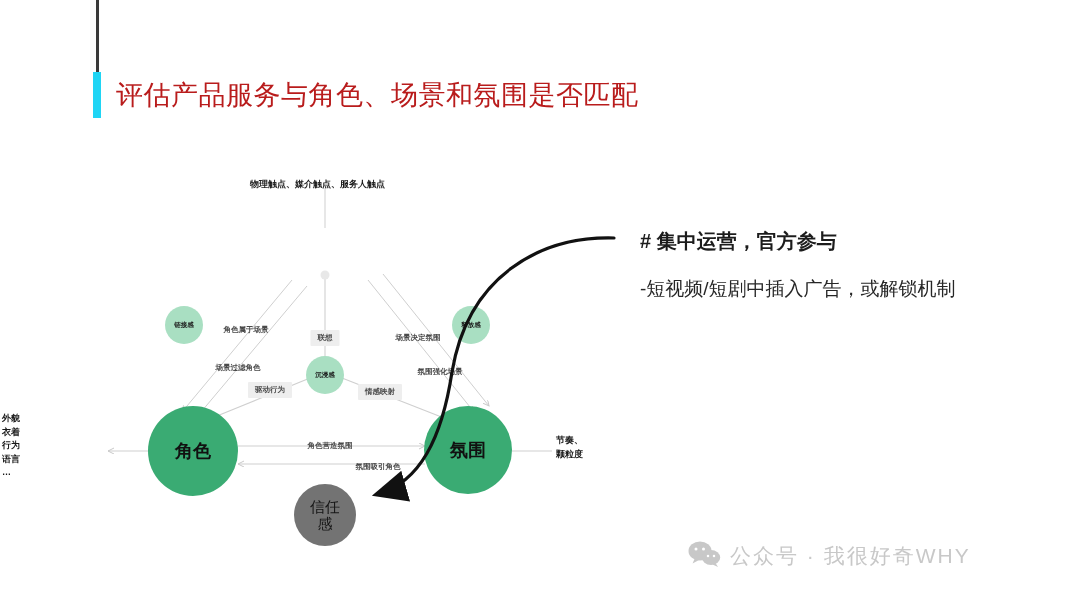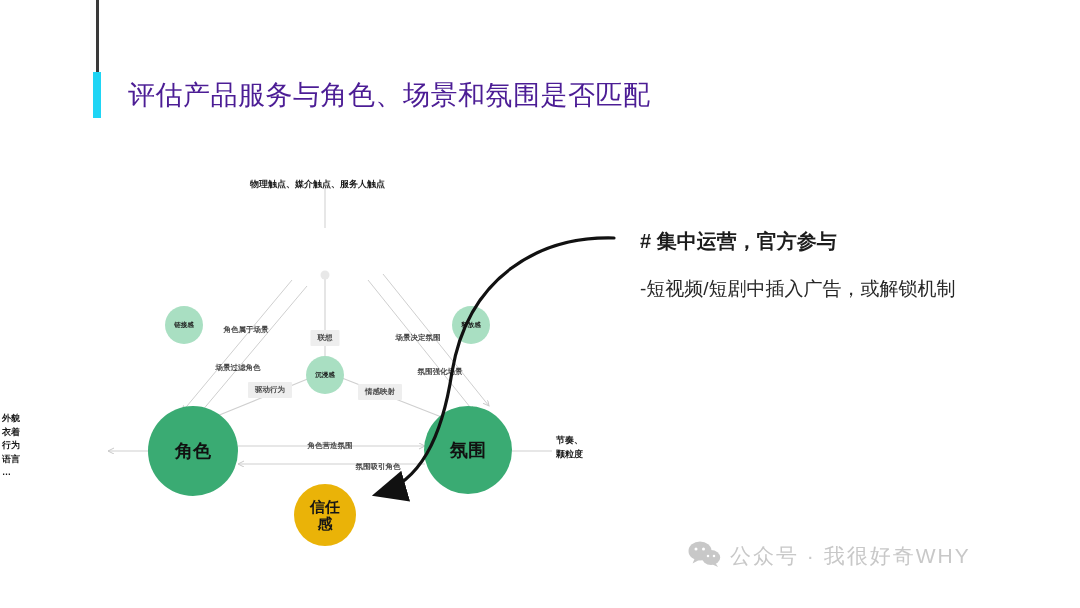--- a/index.html
+++ b/index.html
@@ -34,24 +34,23 @@
     background: #1fd5f5;
   }
   #page-title {
     position: absolute;
     left: 116px;
     top: 72px;
     height: 46px;
     line-height: 46px;
     font-size: 27px;
     font-weight: 400;
-    color: #4c1d95;
+    color: #b91c1c;
     letter-spacing: 0.5px;
     white-space: nowrap;
-    margin-left: 12px;
   }
 
   
   #diagram {
     position: absolute;
     left: 0;
     top: 150px;
     width: 620px;
     height: 430px;
   }
@@ -74,23 +73,23 @@
     background: #3aab73;
     color: #111111;
     font-weight: 700;
   }
   .node-sub {
     background: #a9dfc2;
     color: #1c1c1c;
     font-weight: 700;
   }
   .node-trust {
-    background: #eab308;
+    background: #737373;
     color: #151515;
-    font-weight: 700;
+    font-weight: 400;
     text-align: right;
   }
 
   .edge-label {
     position: absolute;
     font-size: 7.5px;
     color: #4a4a4a;
     white-space: nowrap;
     transform: translate(-50%, -50%);
     font-weight: 700;

